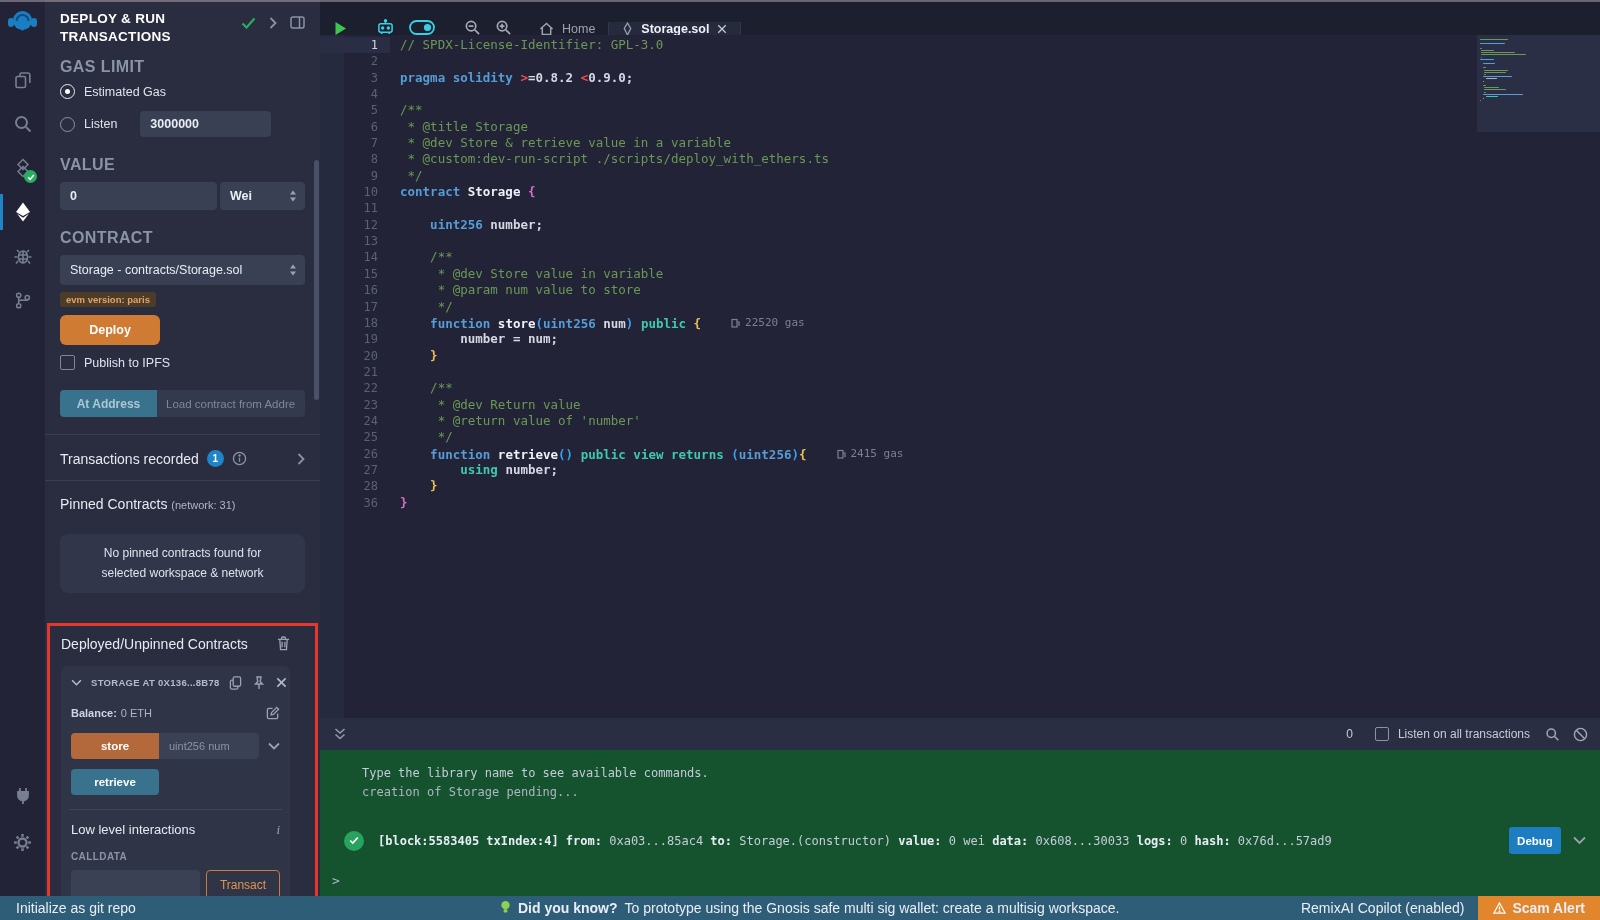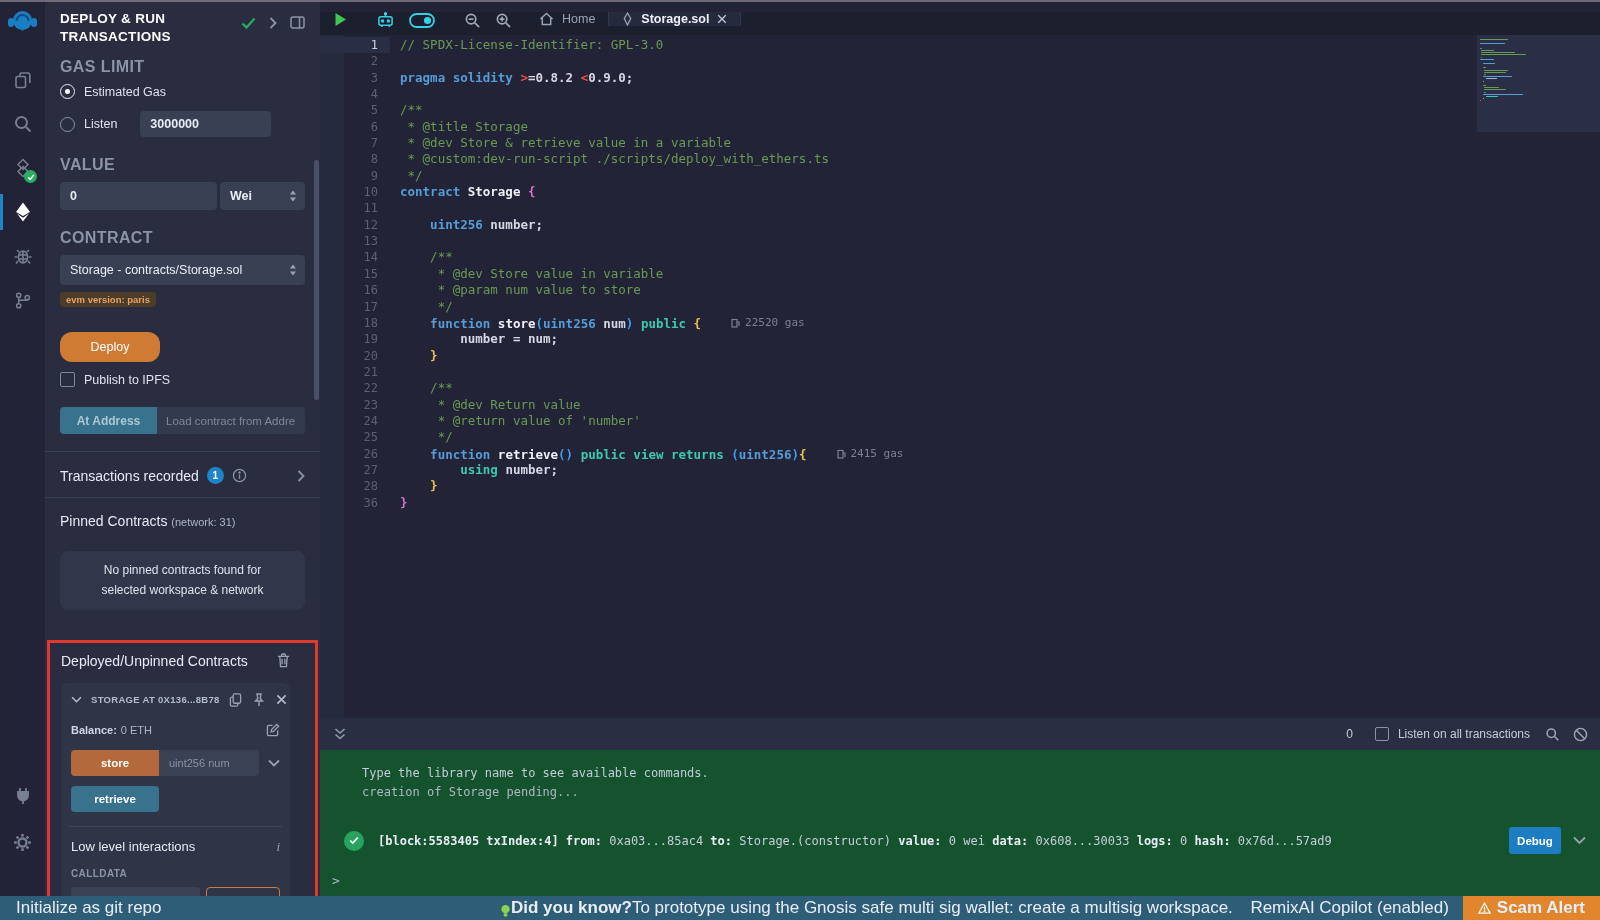--- a/index.html
+++ b/index.html
@@ -29,21 +29,21 @@
 .radio.sel{border-color:#e8ecf5}
 .radio.sel::after{content:"";position:absolute;left:3.5px;top:3.5px;width:5px;height:5px;border-radius:50%;background:#fff}
 .inp{background:var(--input);border:none;border-radius:4px;color:#e8ecf5;font-size:12.5px;font-weight:700;padding:0 10px;height:26px}
 .custom-inp{width:131px;margin-left:14px}
 .value-row{display:flex;margin-top:8px;gap:3px}
 .value-inp{flex:1;height:28px;font-weight:700}
 .unit-sel{width:85px;height:28px;background:var(--input);border-radius:4px;display:flex;align-items:center;padding:0 8px 0 10px;font-size:12.5px;font-weight:700;color:#e8ecf5}
 .updn{margin-left:auto;color:#9aa1b2}
 .contract-sel{margin-top:8px;height:30px;background:var(--input);border-radius:4px;display:flex;align-items:center;padding:0 8px 0 10px;font-size:12.5px;color:#e8ecf5}
 .evm-badge{display:inline-block;margin-top:7px;background:#4c3c28;color:#e2a368;font-size:9.5px;font-weight:700;padding:2px 6px;border-radius:3px}
-.deploy-btn{margin-top:25px;width:100px;height:30px;background:var(--orange);border:none;border-radius:12px;color:#fff;font-weight:400;font-size:12.5px;display:flex;align-items:center;justify-content:center}
+.deploy-btn{margin-top:8px;width:100px;height:30px;background:var(--orange);border:none;border-radius:6px;color:#fff;font-weight:700;font-size:12.5px;display:flex;align-items:center;justify-content:center}
 .chk-row{display:flex;align-items:center;gap:9px;margin-top:10px;font-size:12.5px;color:#dfe3ee}
 .chk{width:15px;height:15px;border:1.5px solid #7e8798;border-radius:2px;background:transparent}
 .ataddr-row{display:flex;margin-top:20px}
 .ataddr-btn{width:97px;height:27px;background:var(--teal);border-radius:4px 0 0 4px;color:#abc8d4;font-weight:700;font-size:12px;display:flex;align-items:center;justify-content:center}
 .ataddr-inp{flex:1;height:27px;background:#343a4e;border-radius:0 4px 4px 0;color:#7e8798;font-size:11.5px;display:flex;align-items:center;padding-left:9px;overflow:hidden;white-space:nowrap}
 .divider{height:1px;background:var(--divider);margin:17px -15px 0 -15px}
 .divider.d2{margin-top:13px}
 .txrec-row{display:flex;align-items:center;gap:8px;margin-top:15px;font-size:14px;color:#e6eaf4}
 .txbadge{width:17px;height:17px;border-radius:50%;background:#2084c9;color:#fff;font-size:10px;font-weight:700;display:flex;align-items:center;justify-content:center}
 .pinned-title{margin-top:15px;font-size:14px;color:#e6eaf4}
@@ -67,21 +67,21 @@
 .card-div{height:1px;background:#3e445a;margin:14px -2px 0 -2px}
 .lowlevel-row{display:flex;align-items:center;margin-top:12px}
 .lowlevel{font-size:13px;color:#e6eaf4}
 .calldata-lbl{font-size:10px;font-weight:700;letter-spacing:.4px;color:#8b93a7;margin-top:13px}
 .calldata-row{display:flex;margin-top:8px;gap:6px}
 .calldata-inp{flex:1;height:30px;background:#3b4154;border-radius:4px}
 .transact-btn{width:74px;height:30px;border:1px solid #c87b3a;border-radius:4px;background:transparent;color:#e0944c;font-size:12px;display:flex;align-items:center;justify-content:center}
 .pscroll{position:absolute;right:1px;top:160px;width:5px;height:240px;border-radius:3px;background:#4a5068}
 
 .main{position:absolute;left:320px;right:0;top:0;bottom:24px;background:var(--bg)}
-.tabbar{position:absolute;left:0;right:0;top:12px;height:35px;background:var(--tabbar);display:flex;align-items:flex-start}
+.tabbar{position:absolute;left:0;right:0;top:1px;height:35px;background:var(--tabbar);display:flex;align-items:flex-end}
 .tb-group{display:flex;align-items:center;gap:14px;padding:0 14px}
 .tb-sep{width:1px;background:#30344a;margin:0}
 .tab{display:flex;align-items:center;gap:8px;padding:0 13px;font-size:12.5px;color:#9aa3b5}
 .tab.active{background:#262a3d;border-left:1px solid #33374d;border-right:1px solid #33374d;color:#eef1f8;font-weight:600}
 
 .editor{position:absolute;left:0;right:0;top:35px;height:683px;background:var(--bg);overflow:hidden}
 .glyphmargin{position:absolute;left:0;top:0;bottom:0;width:24px;background:#262a3e}
 .gutter{position:absolute;left:0;top:2px;width:70px;font-family:"DejaVu Sans Mono",monospace;font-size:12px;line-height:16.35px;color:#596273;text-align:right}
 .gutter .ln{padding-right:12px}
 .gutter .cur{color:#ccd2e0;background:#2a2e45}
@@ -114,23 +114,23 @@
 .tb-l1{color:#c3cad9}
 .tb-l2{color:#aeb5c4}
 .txrow{display:flex;align-items:center;margin-top:26px;padding:0 14px 0 24px}
 .txcheck{width:20px;height:20px;border-radius:50%;background:#27a35f;color:#fff;display:flex;align-items:center;justify-content:center;flex:0 0 auto}
 .txtext{margin-left:14px;color:#c7cddc;white-space:nowrap;overflow:hidden}
 .txtext .b{font-weight:700;color:#e8ecf6}
 .debug-btn{margin-left:auto;width:52px;height:27px;background:var(--debug);border-radius:3px;color:#fff;font-weight:700;font-size:11.5px;display:flex;align-items:center;justify-content:center;font-family:"Liberation Sans",sans-serif}
 .tx-chev{margin-left:12px;color:#9aa1b2}
 .prompt{position:absolute;left:12px;bottom:8px;font-size:13px;color:#aeb6c8}
 
-.statusbar{position:absolute;left:0;right:0;bottom:0;height:24px;background:var(--status);display:flex;align-items:center;color:#e9eef6;font-size:17px;z-index:10}
+.statusbar{position:absolute;left:0;right:0;bottom:0;height:24px;background:var(--status);display:flex;align-items:center;color:#e9eef6;font-size:14px;z-index:10}
 .sb-left{padding-left:16px}
-.sb-center{position:absolute;left:500px;display:flex;align-items:flex-end;}
+.sb-center{position:absolute;left:500px;display:flex;align-items:flex-start;gap:7px}
 .sb-center .bold{font-weight:700}
 .sb-right{margin-left:auto;display:flex;align-items:center;height:100%}
 .sb-copilot{margin-right:14px}
 .scam{height:100%;background:var(--scam);display:flex;align-items:center;gap:6px;padding:0 15px;font-weight:700}
 svg{display:block}
 </style>
 </head>
 <body>
 
 <div class="app">

